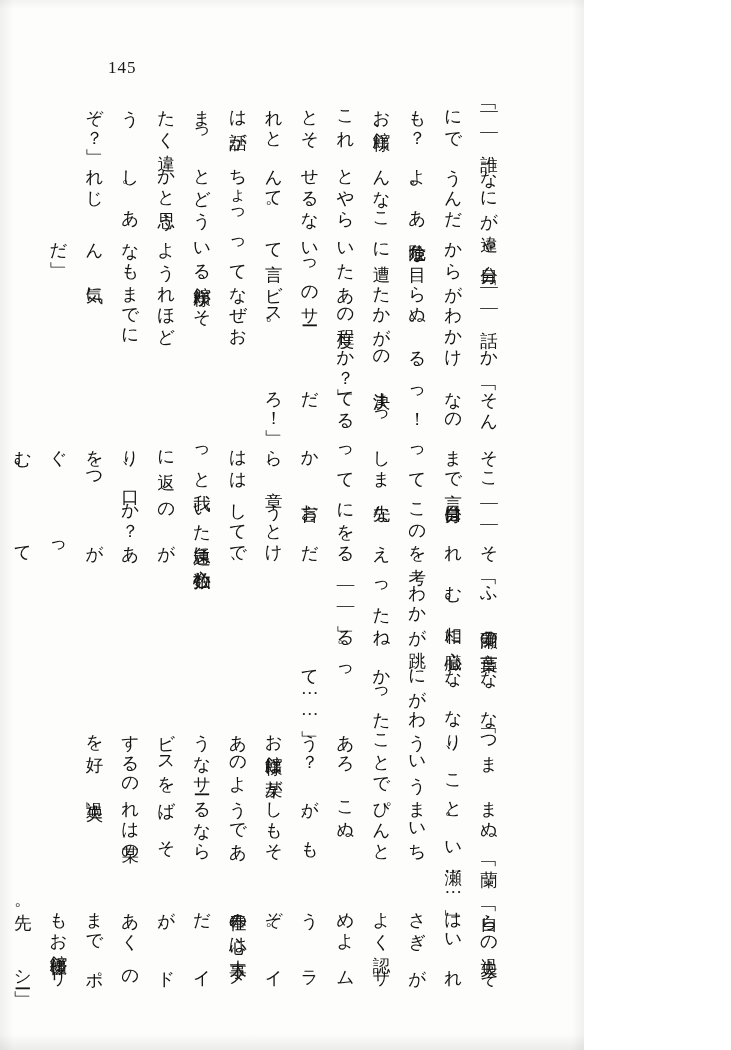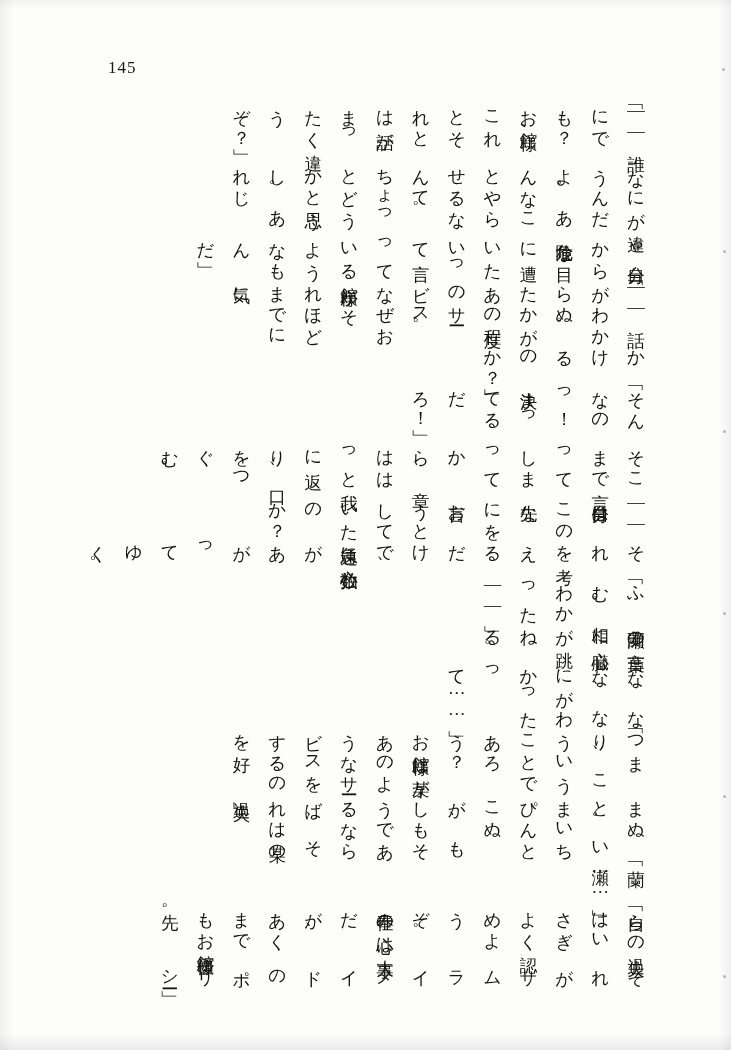--- a/index.html
+++ b/index.html
@@ -2,21 +2,21 @@
 <html><head>
 <meta charset="utf-8">
 <style>
   html, body {
     margin: 0;
     padding: 0;
     background: #ffffff;
   }
   #page {
     position: relative;
-    width: 731px;
+    width: 584px;
     height: 1050px;
     background: #fdfdfb;
     overflow: hidden;
     font-family: "Liberation Serif", "DejaVu Serif", serif;
     color: #111111;
   }
   
   #page::before {
     content: "";
     position: absolute;

